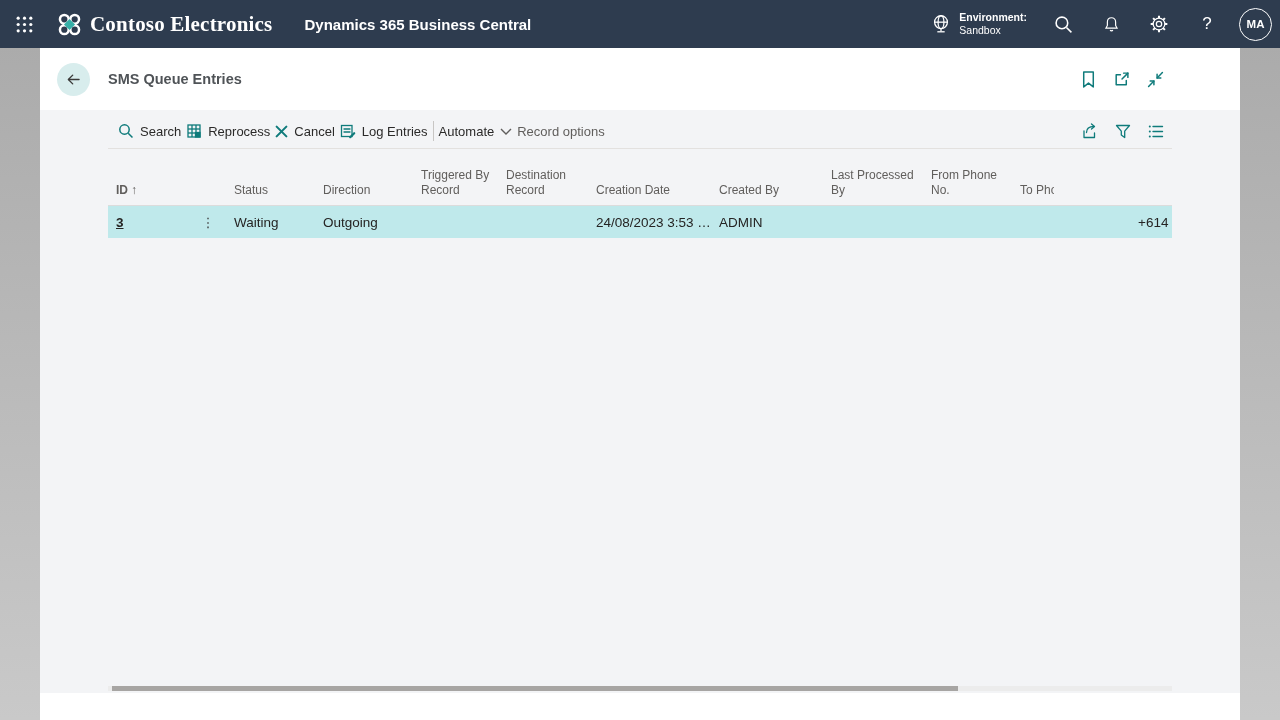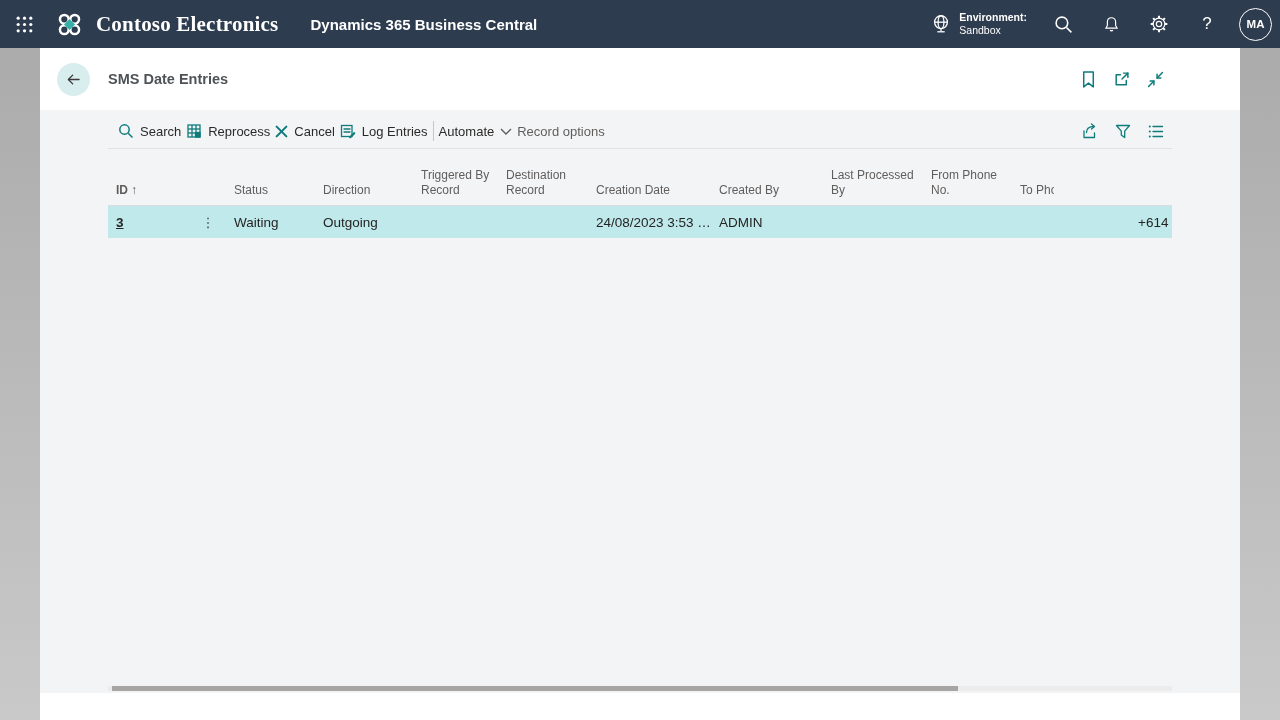--- a/index.html
+++ b/index.html
@@ -15,21 +15,21 @@
     font-family:"Liberation Sans", sans-serif;
     background:linear-gradient(180deg,#a9a9a9 0%,#c9c9c9 100%);
     position:relative;
   }
   svg{display:block;}
 
   
   .topbar{position:absolute;top:0;left:0;width:100%;height:48px;background:var(--topbar);
     display:flex;align-items:center;z-index:20;}
   .waffle{width:48px;height:48px;display:flex;align-items:center;justify-content:center;cursor:pointer;}
-  .logo{display:flex;align-items:center;gap:13px;margin-left:8px;}
+  .logo{display:flex;align-items:center;gap:7px;margin-left:8px;}
   .logo-text{font-family:"Liberation Serif", serif;font-weight:700;font-size:21px;color:#fff;letter-spacing:.2px;}
   .app-title{margin-left:32px;font-size:15px;font-weight:700;color:#fff;}
   .topbar-right{margin-left:auto;display:flex;align-items:center;height:48px;}
   .env{display:flex;align-items:center;gap:7px;padding-right:12px;cursor:pointer;}
   .env-text{font-size:10.5px;line-height:13px;color:#fff;}
   .env-label{font-weight:700;}
   .tb-btn{width:48px;height:48px;display:flex;align-items:center;justify-content:center;color:#fff;cursor:pointer;}
   .help-glyph{font-size:17px;color:#fff;font-weight:400;}
   .avatar{width:33px;height:33px;border:1.5px solid #fff;border-radius:50%;
     display:flex;align-items:center;justify-content:center;
@@ -186,21 +186,21 @@
 
   <div class="page-header">
     <div class="back-btn">
       <span>
         <svg width="19" height="19" viewBox="0 0 24 24" fill="none" stroke="#3b3a39" stroke-width="1.7" stroke-linecap="round" stroke-linejoin="round">
           <line x1="19" y1="12" x2="6" y2="12"></line>
             <polyline points="11,6.5 5.5,12 11,17.5"></polyline>
         </svg>
       </span>
     </div>
-    <h1 class="page-title">SMS Date Entries</h1>
+    <h1 class="page-title">SMS Queue Entries</h1>
 
     <div class="ph-actions">
       <span class="icon-btn">
         <svg width="15" height="17" viewBox="0 0 14 16" fill="none" stroke="currentColor" stroke-width="1.4" stroke-linejoin="round">
           <path d="M2.5 1h9v14l-4.5-3.6L2.5 15z"></path>
         </svg>
       </span>
       <span class="icon-btn">
         <svg width="17" height="17" viewBox="0 0 16 16" fill="none" stroke="currentColor" stroke-width="1.4" stroke-linecap="round" stroke-linejoin="round">
           <path d="M7 3.5H3v9.5h9.5V9"></path>

